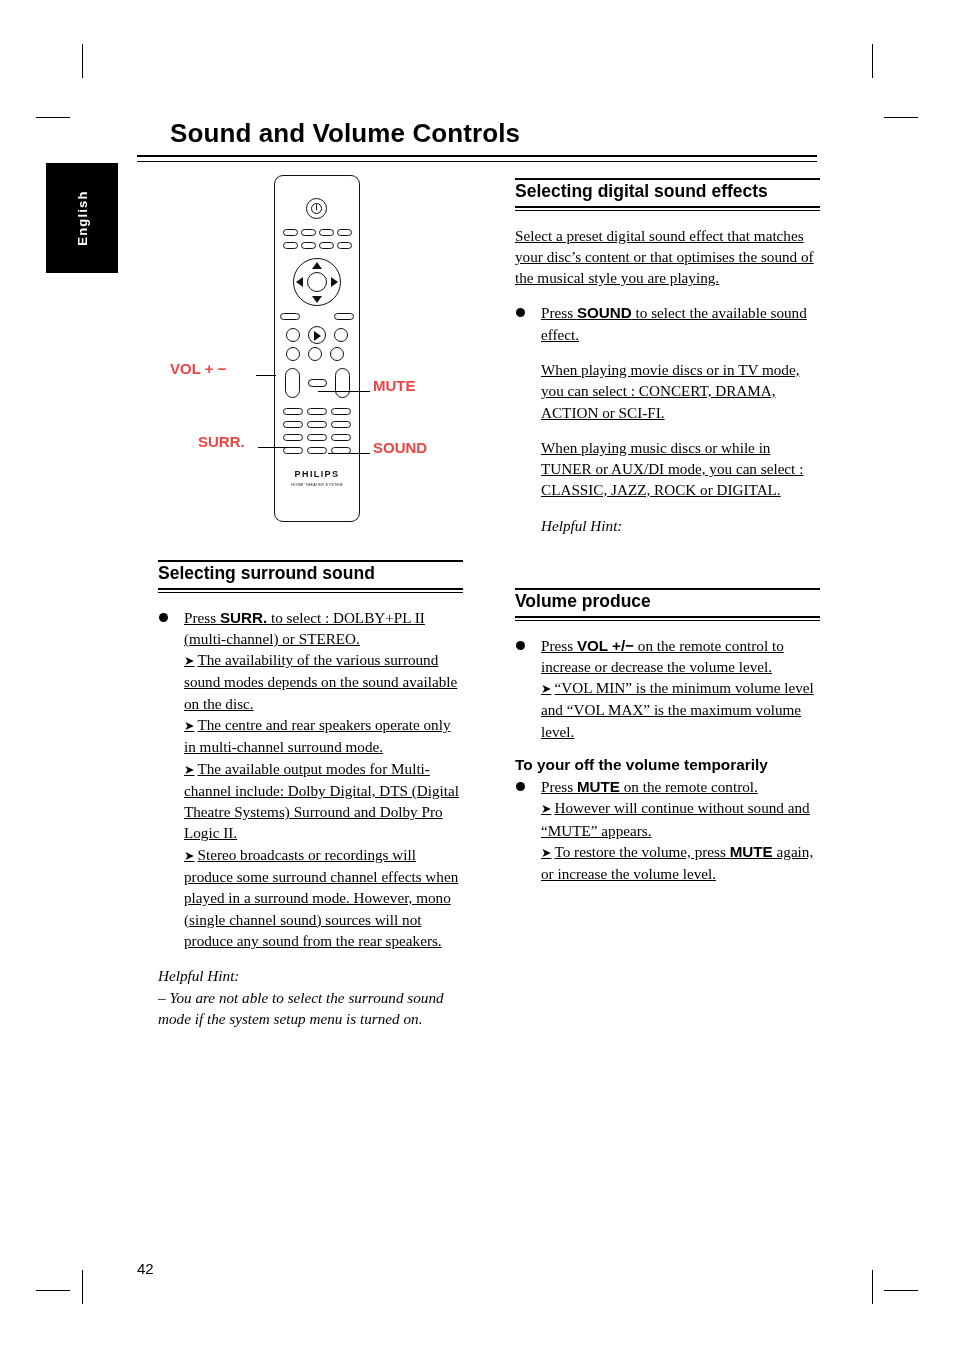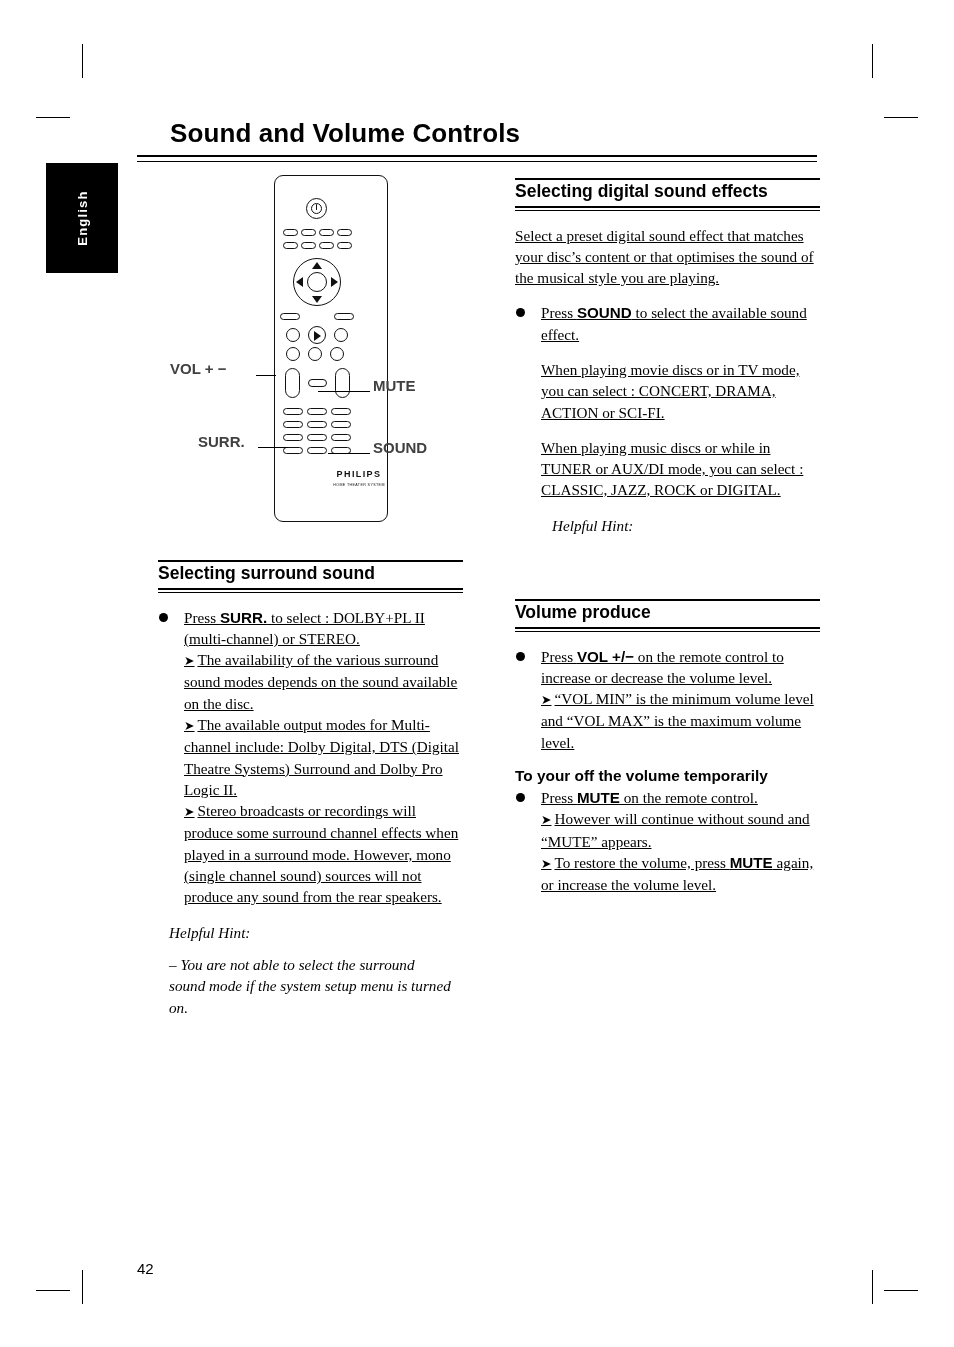--- a/index.html
+++ b/index.html
@@ -83,21 +83,20 @@
   }
   .remote-body {
     position: absolute;
     left: 106px;
     top: 0px;
     width: 84px;
     height: 345px;
     border: 1.4px solid #111;
     border-radius: 9px;
     background: #fff;
-    padding-left: 28px;
   }
   .rbtn {
     position: absolute;
     border: 1px solid #111;
     border-radius: 4px;
     background: #fff;
     box-sizing: border-box;
   }
   .rbtn.pill { border-radius: 6px; }
   .rcircle {
@@ -136,21 +135,21 @@
     letter-spacing: 0.4px;
     color: #111;
     text-align: center;
     width: 100%;
   }
   .callout {
     position: absolute;
     font-family: "Liberation Sans", sans-serif;
     font-weight: bold;
     font-size: 15px;
-    color: #404040;
+    color: #ef4444;
     white-space: nowrap;
   }
   .leader {
     position: absolute;
     border-top: 1.4px solid #000;
     height: 0;
   }
 
   
   .col-left {
@@ -219,21 +218,21 @@
   .bold-sans {
     font-family: "Liberation Sans", sans-serif;
     font-weight: bold;
     font-size: 15.2px;
   }
   .hint {
     font-family: "Liberation Serif", serif;
     font-style: italic;
     font-size: 15.2px;
     line-height: 21.3px;
-    margin: 11px;
+    margin: 0;
   }
   .subhead {
     font-family: "Liberation Sans", sans-serif;
     font-weight: bold;
     font-size: 15.4px;
     margin: 0 0 2px 0;
   }
 
   .pagenum {
     position: absolute;
@@ -345,20 +344,23 @@
 
   <div class="bullet-item">
     <div class="bullet-dot"></div>
     <p class="body tight">
       <span>Press </span><span class="bold-sans">SURR.</span><span> to select : DOLBY+PL II (multi-channel) or STEREO.</span>
     </p>
     <p class="body tight">
       <span class="arrow">➤</span><span>The availability of the various surround sound modes depends on the sound available on the disc.</span>
     </p>
     <p class="body tight">
+      <span class="arrow">➤</span><span>The centre and rear speakers operate only in multi-channel surround mode.</span>
+    </p>
+    <p class="body tight">
       <span class="arrow">➤</span><span>The available output modes for Multi-channel include: Dolby Digital, DTS (Digital Theatre Systems) Surround and Dolby Pro Logic II.</span>
     </p>
     <p class="body">
       <span class="arrow">➤</span><span>Stereo broadcasts or recordings will produce some surround channel effects when played in a surround mode. However, mono (single channel sound) sources will not produce any sound from the rear speakers.</span>
     </p>
   </div>
 
   <p class="hint">Helpful Hint:</p>
   <p class="hint">–  You are not able to select the surround sound mode if the system setup menu is turned on.</p>
 </div>

